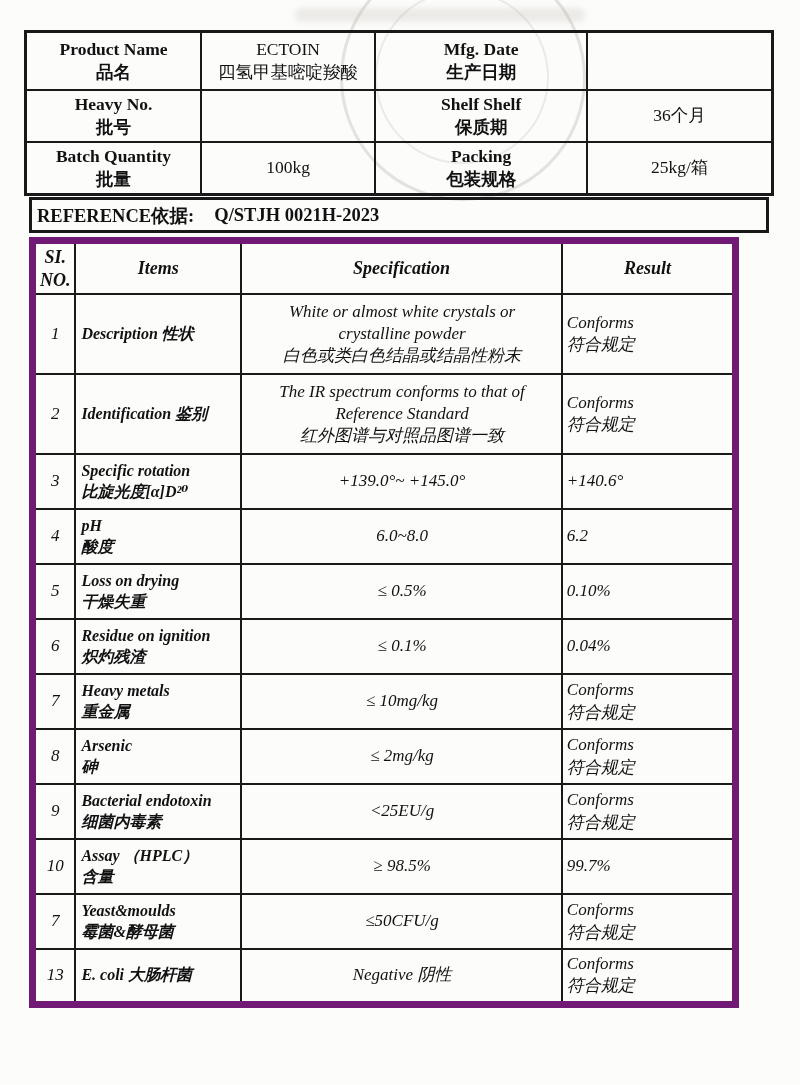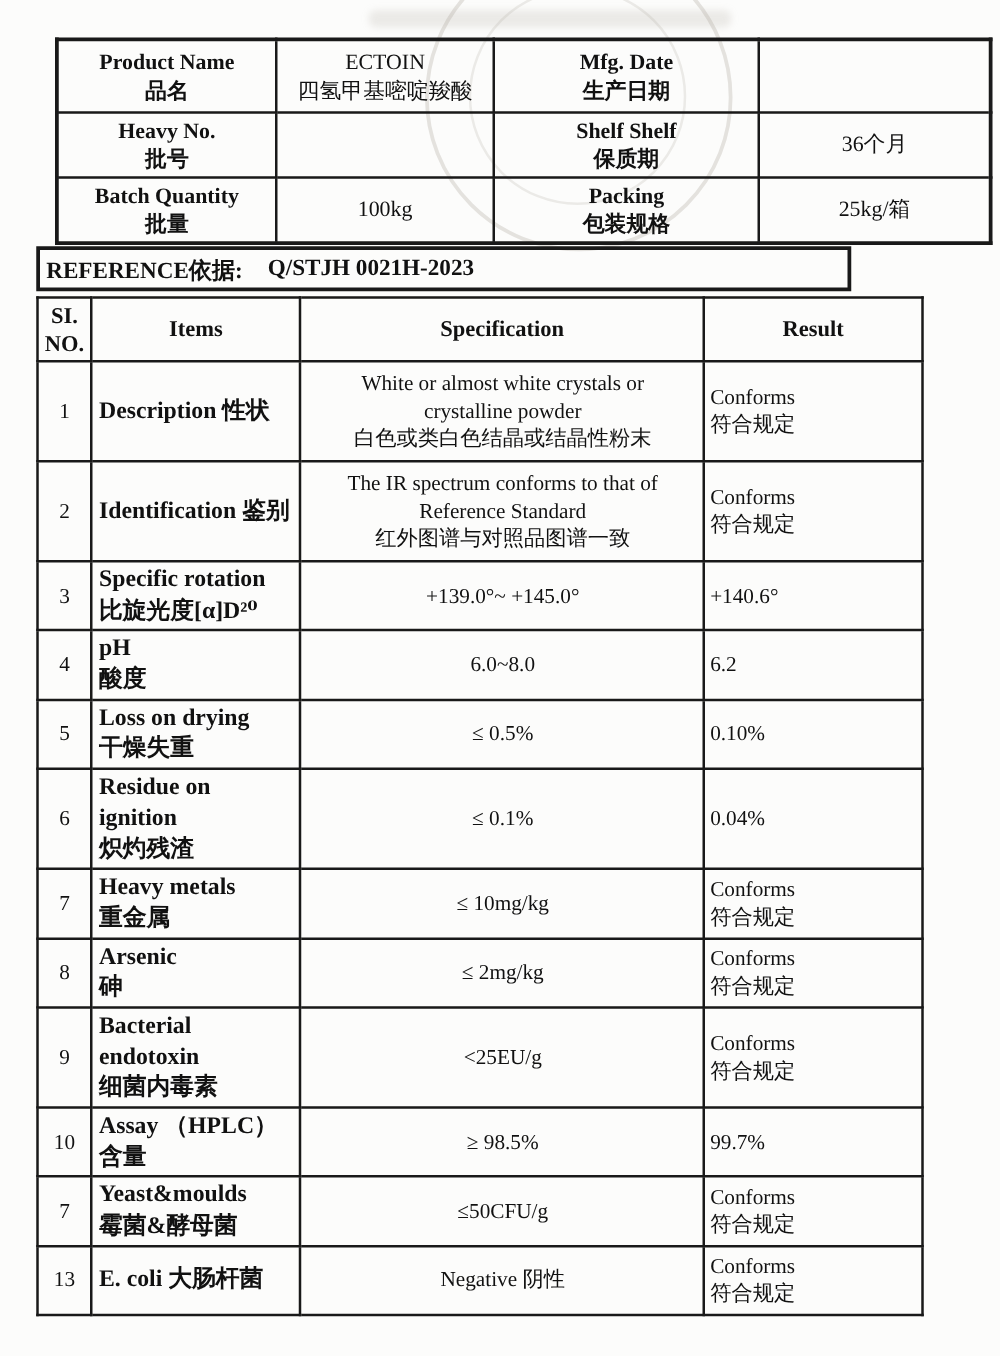--- a/index.html
+++ b/index.html
@@ -28,66 +28,67 @@
   }
   .stamp-smudge {
     position: absolute; left: 295px; top: 8px; width: 290px; height: 14px;
     background: rgba(160,155,145,0.18); filter: blur(3px); border-radius: 6px;
   }
   table { border-collapse: collapse; table-layout: fixed; }
   td, th { box-sizing: border-box; }
 
   
   .info-table {
-    position: absolute; left: 44px; top: 30px; width: 750px;
+    position: absolute; left: 24px; top: 30px; width: 750px;
     border: 3px solid #191919;
   }
   .info-table td {
     border: 2px solid #191919;
     text-align: center; vertical-align: middle;
     white-space: pre-line; line-height: 1.32;
     font-size: 17.5px; padding: 2px 4px;
     background: transparent;
   }
   .info-table .lbl { font-weight: bold; }
   .info-table tr:nth-child(1) td { height: 58px; }
   .info-table tr:nth-child(2) td { height: 52px; }
   .info-table tr:nth-child(3) td { height: 52px; }
 
   
   .reference-bar {
-    position: absolute; left: 29px; top: 197px; width: 652px; height: 36px;
+    position: absolute; left: 29px; top: 197px; width: 740px; height: 36px;
     border: 3px solid #191919; box-sizing: border-box;
     display: flex; align-items: center;
     font-weight: bold; font-size: 18.5px; padding-left: 5px;
     background: transparent;
   }
   .reference-bar .ref-value { margin-left: 20px; }
 
   
   .spec-table {
     position: absolute; left: 29px; top: 237px; width: 710px;
-    border: 2px solid #701a75;
+    border: 7px solid #701a75;
+    font-style: italic;
   }
   .spec-table th {
     border: 2px solid #191919;
     font-weight: bold; font-size: 18px; text-align: center; vertical-align: middle;
     white-space: pre-line; line-height: 1.25; height: 50px; padding: 2px;
     background: transparent;
   }
   .spec-table td {
     border: 2px solid #191919;
     font-size: 17px; vertical-align: middle;
     white-space: pre-line; line-height: 1.3; padding: 2px 4px;
     height: 55px;
     background: transparent;
   }
   .spec-table tr.tall td { height: 80px; }
   .spec-table td.no { text-align: center; }
-  .spec-table td.item { font-weight: bold; text-align: left; padding-left: 5px; font-size: 19px; }
+  .spec-table td.item { font-weight: bold; text-align: left; padding-left: 5px; font-size: 16px; }
   .spec-table td.spec { text-align: center; padding-left: 5px; }
   .spec-table td.result { text-align: left; }
 </style>
 </head>
 <body>
 
 <div class="page">
 
   <div class="stamp-wrap">
     <div class="stamp-smudge"></div>

